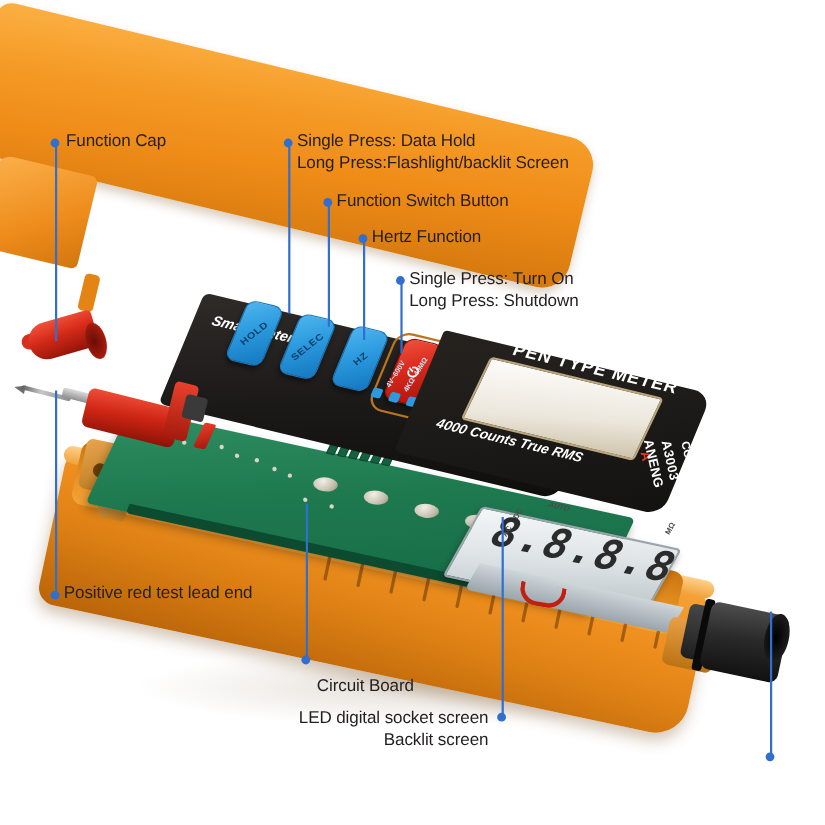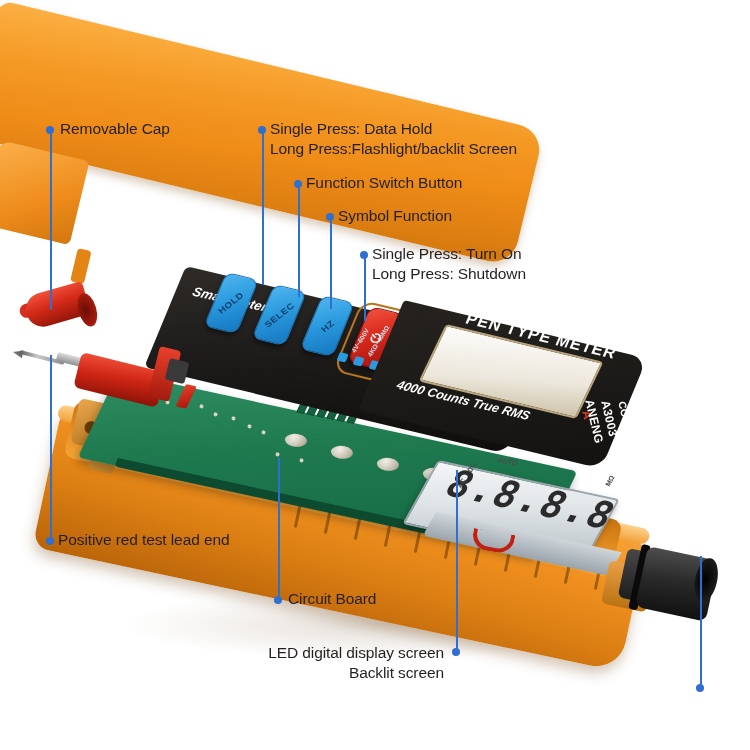--- a/index.html
+++ b/index.html
@@ -439,40 +439,40 @@
 
   <div class="lead" style="left:278px;top:458px;height:142px;"></div>
   <div class="dot" style="left:274px;top:596px;"></div>
 
   <div class="lead" style="left:456px;top:470px;height:182px;"></div>
   <div class="dot" style="left:452px;top:648px;"></div>
 
   <div class="lead" style="left:700px;top:556px;height:132px;"></div>
   <div class="dot" style="left:696px;top:684px;"></div>
 
-  <div class="callout" style="left:60px;top:119px;">Removable Cap</div>
+  <div class="callout" style="left:60px;top:119px;">Function Cap</div>
 
   <div class="callout" style="left:306px;top:173px;">Function Switch Button</div>
 
   <div class="callout two-line" style="left:270px;top:119px;">
     <div>Single Press: Data Hold</div>
     <div>Long Press:Flashlight/backlit Screen</div>
   </div>
 
-  <div class="callout" style="left:338px;top:206px;">Symbol Function</div>
+  <div class="callout" style="left:338px;top:206px;">Hertz Function</div>
 
   <div class="callout" style="left:58px;top:530px;">Positive red test lead end</div>
 
   <div class="callout two-line" style="left:372px;top:244px;">
     <div>Single Press: Turn On</div>
     <div>Long Press: Shutdown</div>
   </div>
 
-  <div class="callout" style="left:288px;top:589px;">Circuit Board</div>
+  <div class="callout" style="left:288px;top:614px;">Circuit Board</div>
 
   <div class="callout two-line" style="left:262px;top:643px;text-align:right;width:182px;">
-    <div>LED digital display screen</div>
+    <div>LED digital socket screen</div>
     <div>Backlit screen</div>
   </div>
 
 
 
 </div>
 
 </body></html>

